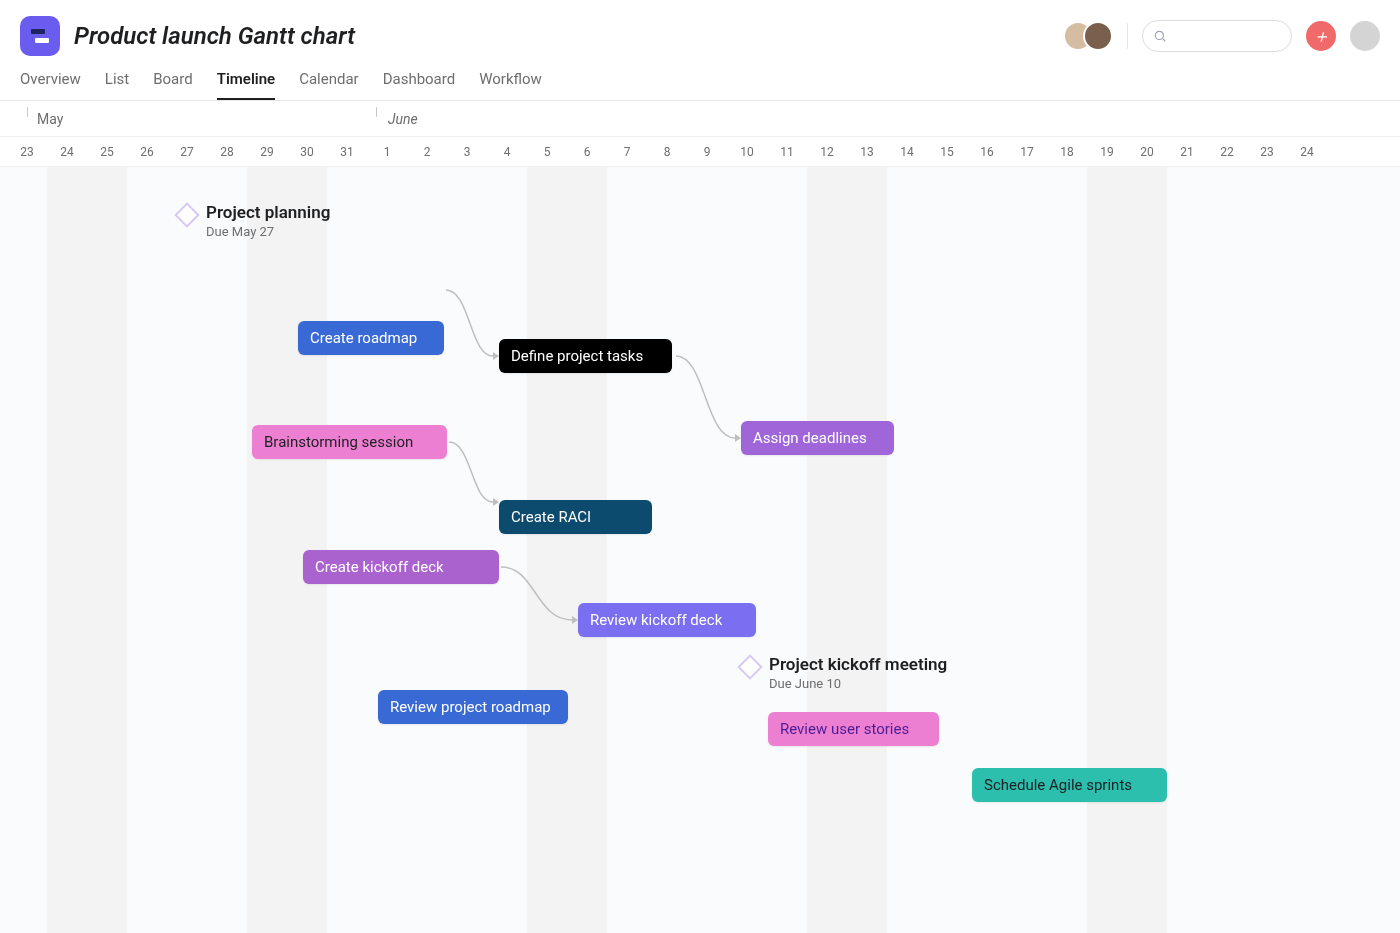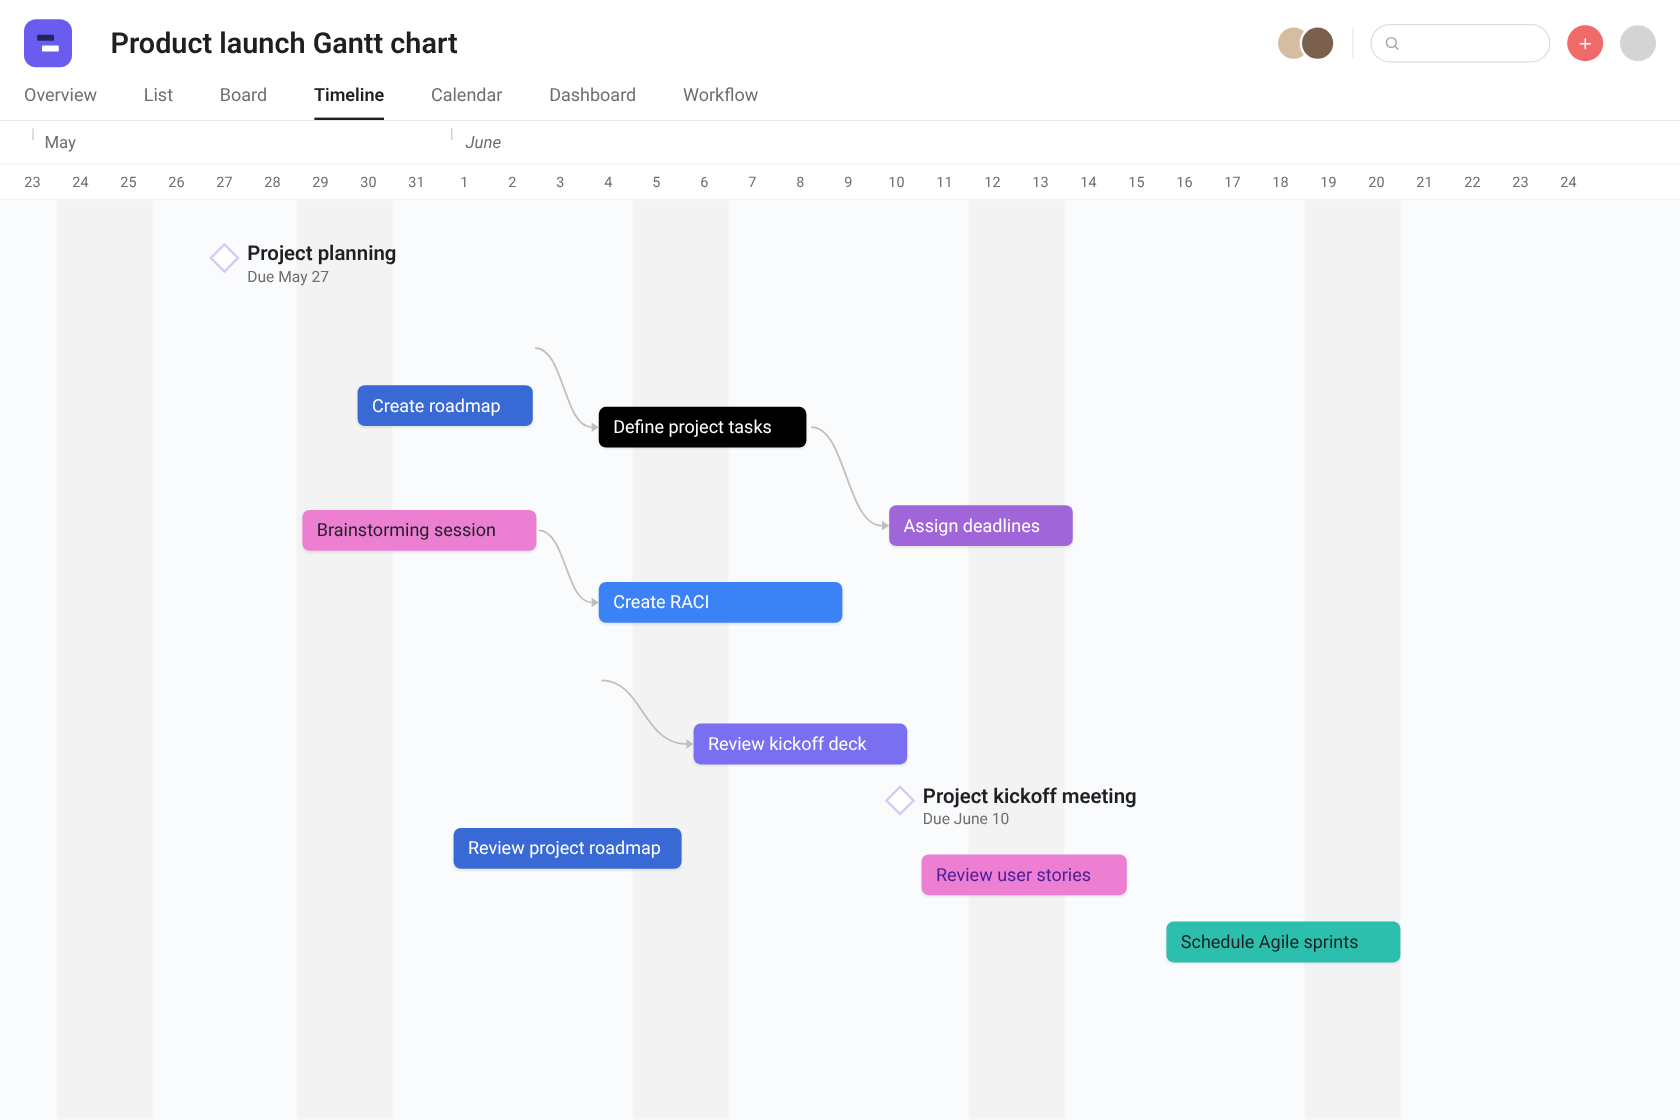--- a/index.html
+++ b/index.html
@@ -10,21 +10,22 @@
     height: 933px;
     overflow: hidden;
     position: relative;
   }
 
   
   .header {
     display: flex;
     align-items: center;
     padding: 16px 20px 0 20px;
-    gap: 32px;
+    gap: 14px;
+    font-style: italic;
   }
   .app-icon {
     width: 40px; height: 40px;
     background: #6b5cf0;
     border-radius: 10px;
     display: flex; align-items: center; justify-content: center;
   }
   .app-icon-inner {
     width: 18px; height: 14px;
     position: relative;
@@ -73,21 +74,21 @@
     color:#fff; font-size:18px; font-weight:300;
   }
   .user-avatar {
     width:30px; height:30px; border-radius:50%;
     background:#d4d4d4;
   }
 
   
   .tabs {
     display:flex;
-    gap: 39px;
+    gap: 24px;
     padding: 14px 20px 0 20px;
     border-bottom:1px solid #e8e8e8;
   }
   .tab {
     font-size:15px;
     color:#6d6e6f;
     padding-bottom:10px;
     cursor:pointer;
     border-bottom:2px solid transparent;
   }
@@ -297,19 +298,20 @@
         <div class="diamond"></div>
         <div>
           <div class="milestone-title">Project kickoff meeting</div>
           <div class="milestone-sub">Due June 10</div>
         </div>
       </div>
       <div class="task-bar" style="left: 298px; top: 106px; width: 146px; background: rgb(56, 105, 212); margin-top: 48px;">Create roadmap</div>
       <div class="task-bar" style="left: 499px; top: 172px; width: 173px; background: #000000;">Define project tasks</div>
       <div class="task-bar" style="left: 741px; top: 254px; width: 153px; background: rgb(160, 101, 216);">Assign deadlines</div>
       <div class="task-bar" style="left: 252px; top: 258px; width: 195px; background: rgb(237, 127, 211); color: rgb(30, 31, 33);">Brainstorming session</div>
-      <div class="task-bar" style="left: 499px; top: 318px; width: 203px; background: #3b82f6;">Create RACI</div>
+      <div class="task-bar" style="left: 499px; top: 333px; width: 153px; background: #0c4a6e;">Create RACI</div>
+      <div class="task-bar" style="left: 303px; top: 383px; width: 196px; background: rgb(170, 98, 207);">Create kickoff deck</div>
       <div class="task-bar" style="left: 578px; top: 436px; width: 178px; background: rgb(122, 111, 240);">Review kickoff deck</div>
       <div class="task-bar" style="left: 378px; top: 523px; width: 190px; background: rgb(56, 105, 212);">Review project roadmap</div>
       <div class="task-bar" style="left: 768px; top: 545px; width: 171px; background: rgb(237, 127, 211); color: #4c1d95;">Review user stories</div>
       <div class="task-bar" style="left: 972px; top: 601px; width: 195px; background: rgb(45, 191, 174); color: rgb(30, 31, 33);">Schedule Agile sprints</div>
     </div>
 </div>
 
 </body></html>

